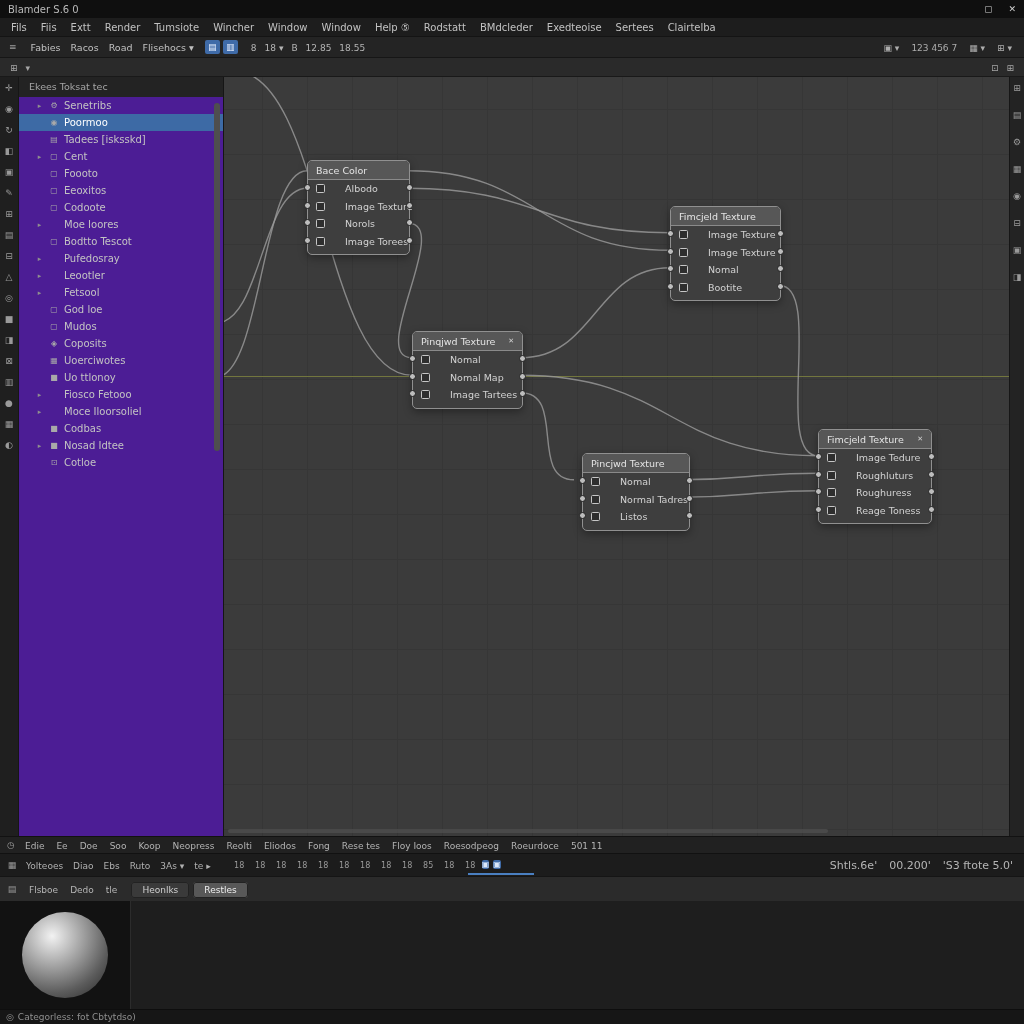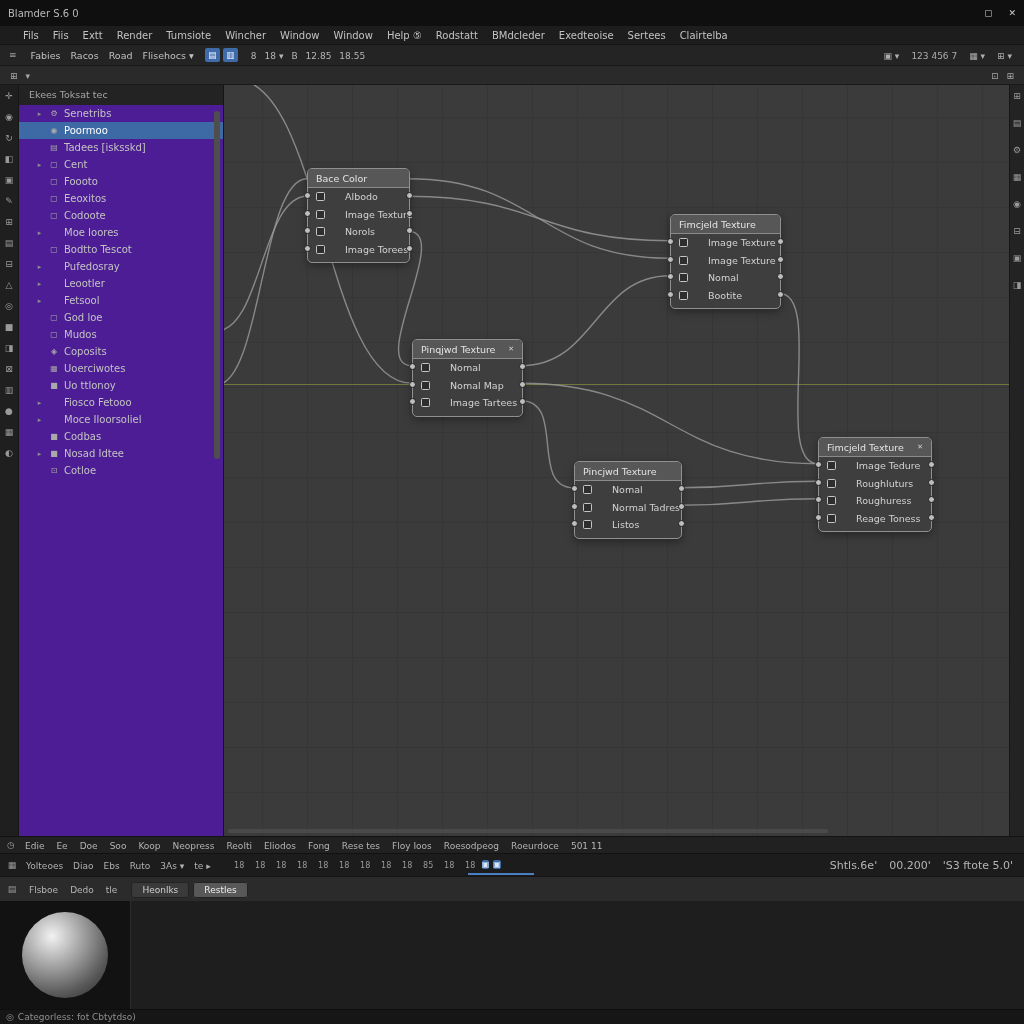--- a/index.html
+++ b/index.html
@@ -1,24 +1,24 @@
 <!DOCTYPE html>
 <html><head>
 <meta charset="utf-8">
 <style>
   html,body{margin:0;padding:0;background:#000;}
   #app{width:1024px;height:1024px;display:flex;flex-direction:column;overflow:hidden;
        font-family:"DejaVu Sans",sans-serif;font-size:10px;color:#c8c8c8;background:#2b2b2b;position:relative;}
   .spacer{flex:1;}
 
   
-  .titlebar{height:26px;background:#0f0f0f;display:flex;align-items:center;padding:0 8px;color:#b9b9b9;flex:0 0 auto;}
+  .titlebar{height:18px;background:#0f0f0f;display:flex;align-items:center;padding:0 8px;color:#b9b9b9;flex:0 0 auto;}
   .win-controls{margin-left:auto;display:flex;gap:16px;color:#d0d0d0;}
   .wctl{font-size:9px;}
-  .menubar{height:18px;background:#1d1d1d;display:flex;align-items:center;padding:0 16px;flex:0 0 auto;border-bottom:1px solid #141414;}
+  .menubar{height:18px;background:#1d1d1d;display:flex;align-items:center;padding:0 4px;flex:0 0 auto;border-bottom:1px solid #141414;}
   .menu-item{padding:0 7px;color:#c2c2c2;}
   .topbar{height:20px;background:#242424;display:flex;align-items:center;padding:0 6px;gap:6px;border-bottom:1px solid #161616;flex:0 0 auto;}
   .bar-icon{color:#9f9f9f;padding:0 3px;font-size:9px;}
   .tb-it{padding:0 5px;font-size:9.5px;color:#c0c0c0;}
   .tb-toggle{display:inline-block;width:15px;height:14px;background:#3f6ba8;color:#e8f0ff;text-align:center;line-height:14px;font-size:9px;border-radius:2px;margin-right:3px;}
   .tb-field{padding:0 4px;font-size:9px;color:#b5b5b5;}
   .tb-rt{padding:0 6px;font-size:9px;color:#adadad;}
   .editorhdr{height:18px;background:#2a2a2a;display:flex;align-items:center;padding:0 6px;gap:2px;border-bottom:1px solid #191919;flex:0 0 auto;}
   .eh-ic{padding:0 4px;font-size:9px;color:#a6a6a6;}
   .eh-it{padding:0 6px;font-size:9.5px;color:#c5c5c5;}
@@ -360,21 +360,21 @@
           </div>
           <span class="socket left" style="top: 40.75px;"></span>
           <span class="socket right" style="top: 40.75px;"></span>
           <div class="node-row">
             <span class="ncheck"></span>
             <span class="nlabel">Image Tartees</span>
           </div>
           <span class="socket left" style="top: 58.25px;"></span>
           <span class="socket right" style="top: 58.25px;"></span>
         </div>
-        <div class="node" style="left: 350px; top: 376px; width: 106px;">
+        <div class="node" style="left: 358px; top: 376px; width: 106px;">
           <div class="node-header">
             <span class="nh-title">Pincjwd Texture</span>
           </div>
           <div class="node-row">
             <span class="ncheck"></span>
             <span class="nlabel">Nomal</span>
           </div>
           <span class="socket left" style="top: 23.25px;"></span>
           <span class="socket right" style="top: 23.25px;"></span>
           <div class="node-row">

